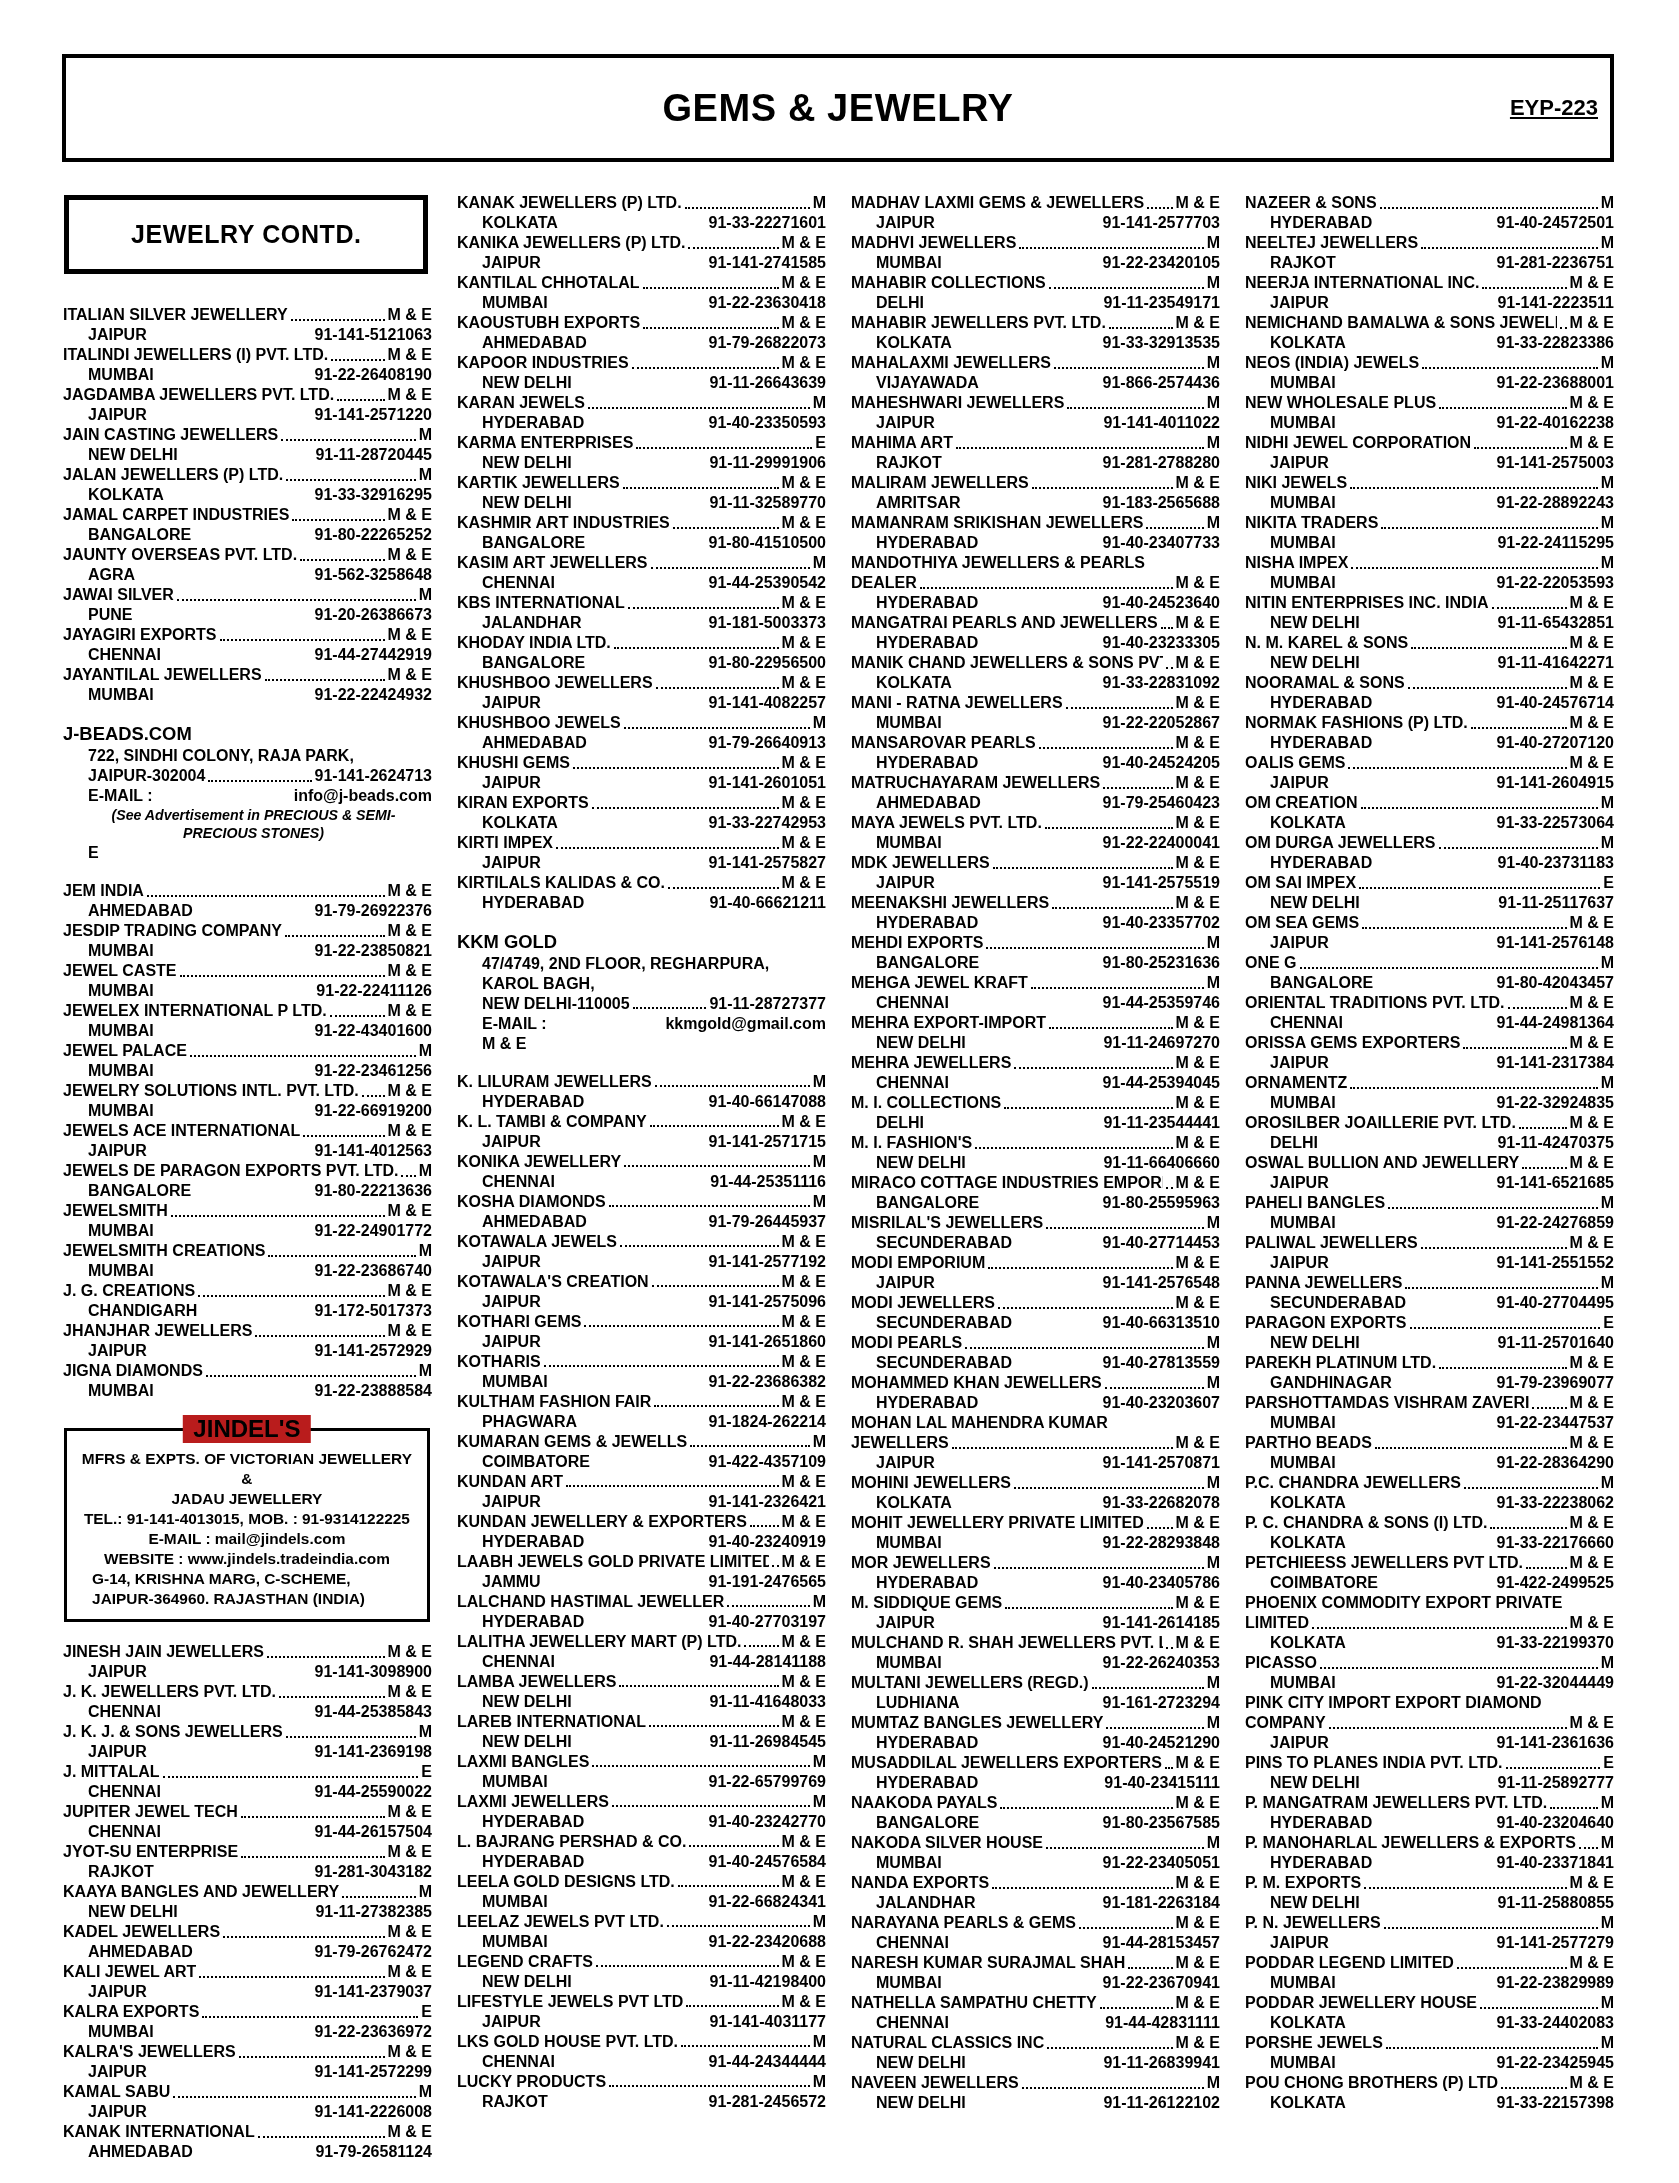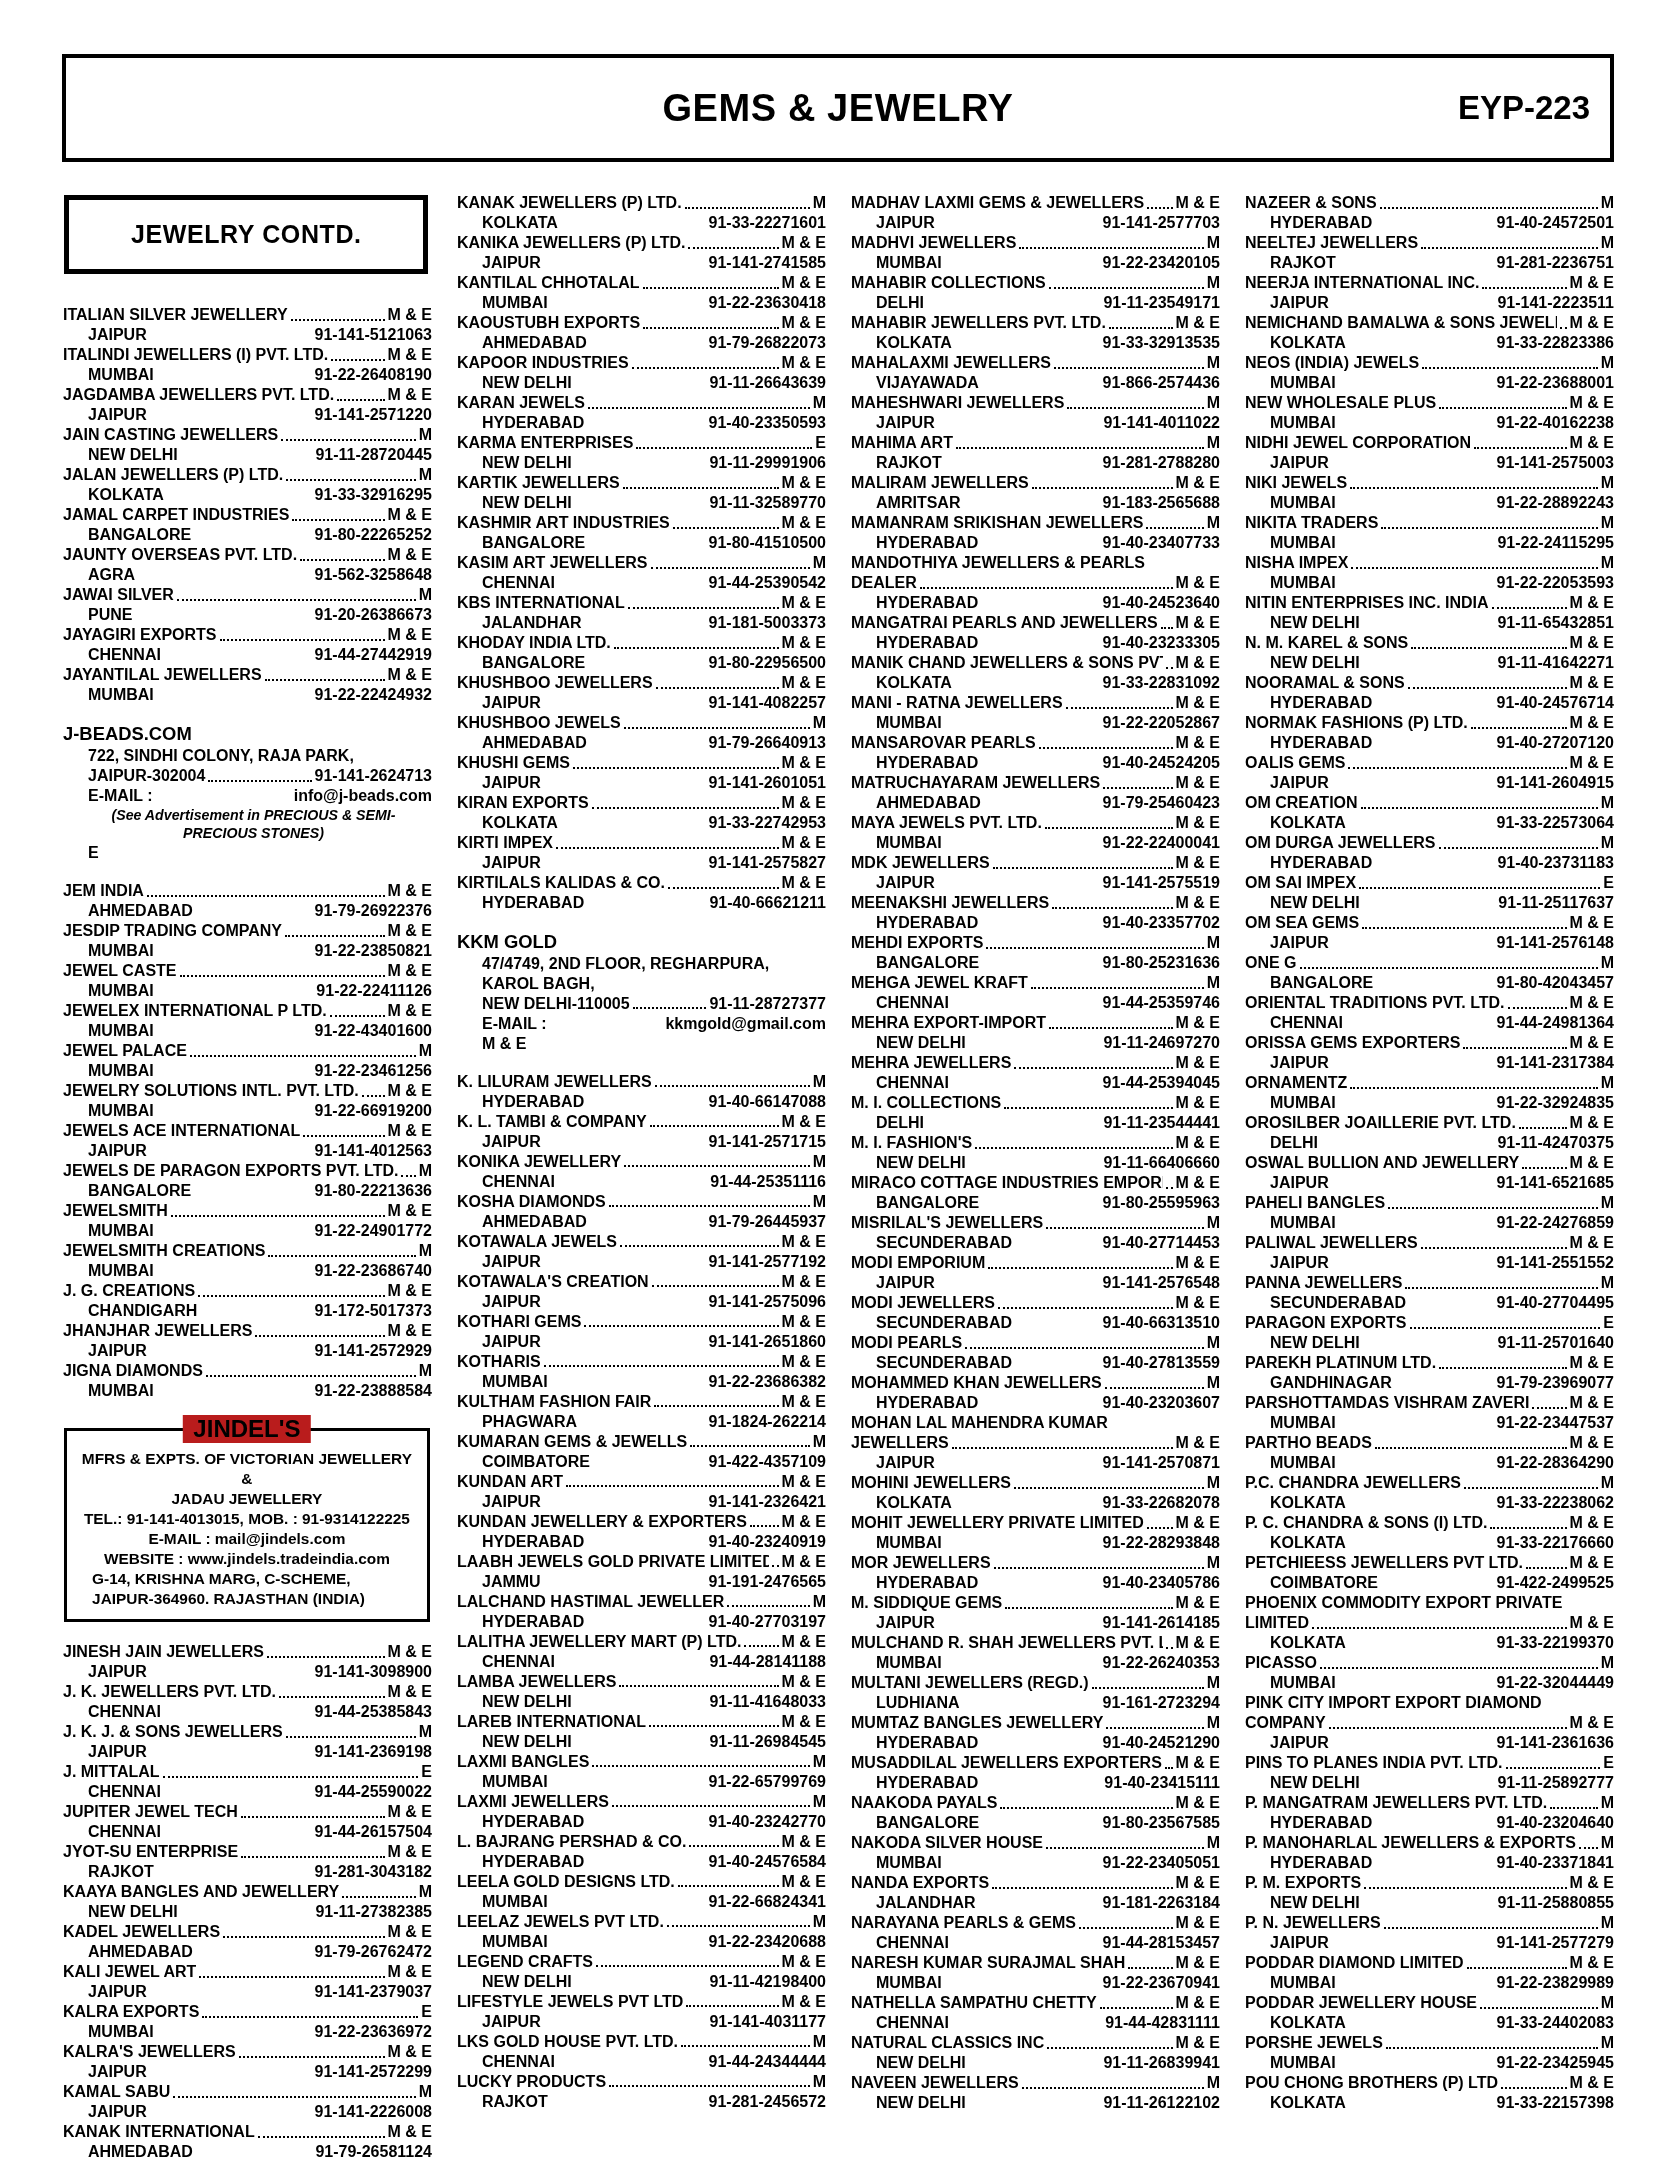--- a/index.html
+++ b/index.html
@@ -10,21 +10,21 @@
   
   .page-header{
     margin:54px 66px 0 62px;height:100px;border:4.7px solid #000;
     position:relative;display:flex;align-items:center;
   }
   .page-title{
     position:absolute;left:0;right:0;text-align:center;
     font-size:38px;font-weight:bold;letter-spacing:0.6px;
   }
   .page-num{
-    position:absolute;right:20px;font-size:33px;font-weight:bold;
+    position:absolute;right:12px;font-size:22px;font-weight:bold;text-decoration:underline;
   }
   
   .columns{
     margin:31px 66px 0 63px;display:flex;gap:25px;align-items:flex-start;
   }
   .col{flex:1 1 0;min-width:0;}
   
   .sec-box{
     border:5.3px solid #000;margin:2.4px 3.6px 31px 1.2px;padding:20px 6px;
     text-align:center;font-size:25px;font-weight:bold;letter-spacing:0.6px;
@@ -2011,21 +2011,21 @@
           <span class="lead"></span>
           <span class="code">M</span>
         </div>
         <div class="cline">
           <span class="city">JAIPUR</span>
           <span class="ph">91-141-2577279</span>
         </div>
       </div>
       <div class="entry">
         <div class="nline">
-          <span class="nm">PODDAR DIAMOND LIMITED</span>
+          <span class="nm">PODDAR LEGEND LIMITED</span>
           <span class="lead"></span>
           <span class="code">M &amp; E</span>
         </div>
         <div class="cline">
           <span class="city">MUMBAI</span>
           <span class="ph">91-22-23829989</span>
         </div>
       </div>
       <div class="entry">
         <div class="nline">

